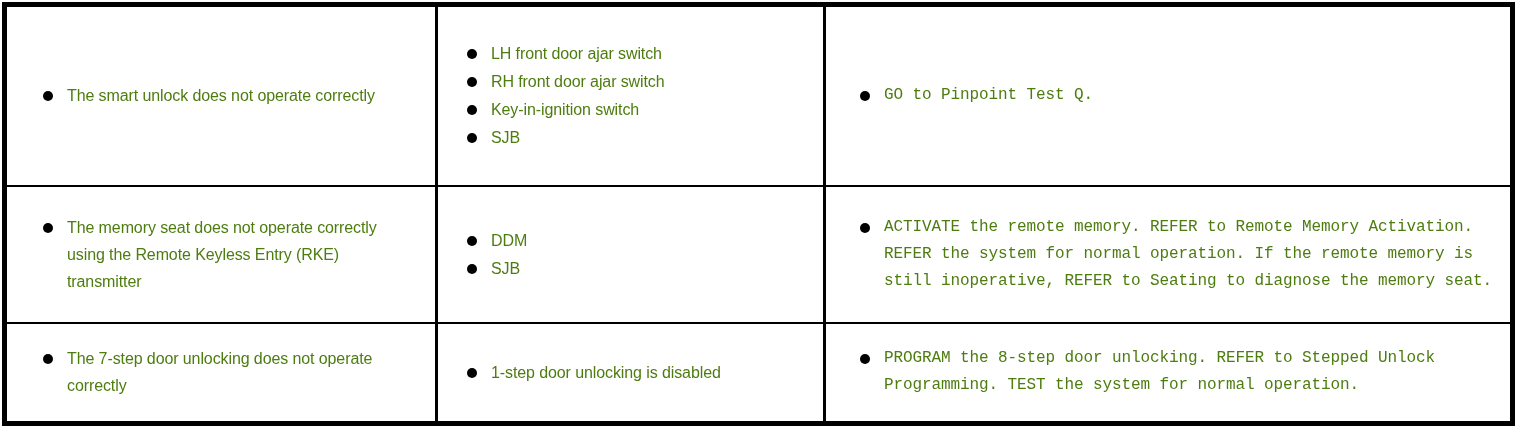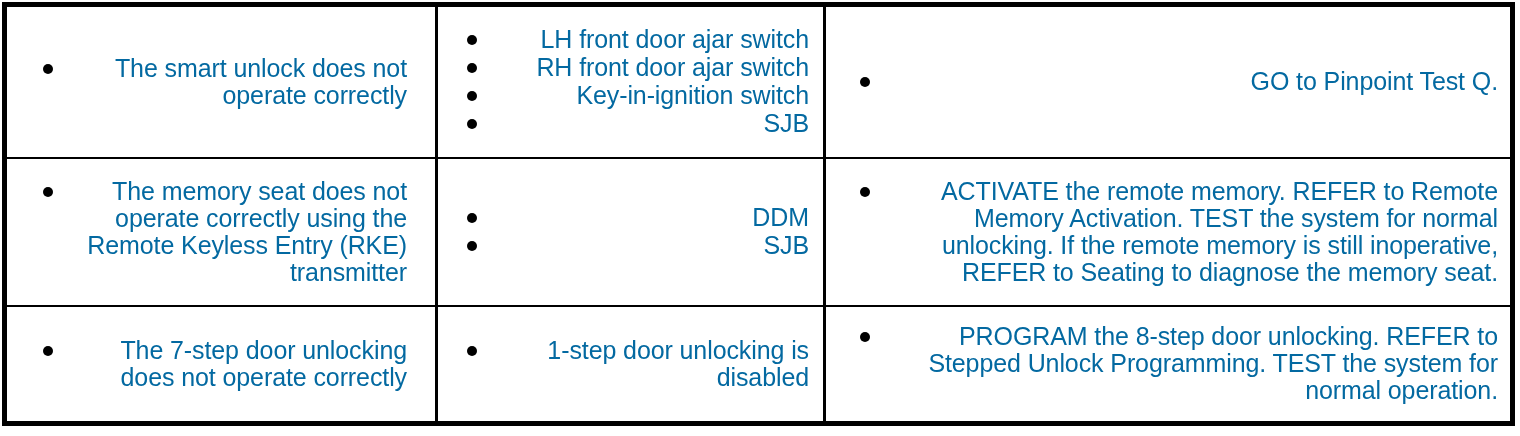--- a/index.html
+++ b/index.html
@@ -62,42 +62,41 @@
   ul.bullets {
     list-style: none;
     margin: 0;
     padding: 0;
   }
 
   ul.bullets > li {
     position: relative;
     margin: 0 0 1px 0;
     padding-left: 28px;
-    font-size: 25px;
+    font-size: 16px;
     line-height: 27px;
     letter-spacing: -0.1px;
-    color: #0369a1;
-    text-align: right;
+    color: #4d7c0f;
   }
 
   ul.bullets > li::before {
     content: "";
     position: absolute;
     left: 4px;
     top: 9px;
     width: 10px;
     height: 10px;
     border-radius: 50%;
     background: #000000;
   }
 
   
   .col-symptom .cell-inner { padding-left: 32px; padding-right: 28px; }
   .col-parts   .cell-inner { padding-left: 25px; padding-right: 14px; }
-  .col-action  .cell-inner { padding-left: 30px; padding-right: 12px; }
+  .col-action  .cell-inner { padding-left: 30px; padding-right: 12px; font-family: Liberation Mono, monospace; }
 </style>
 </head>
 <body>
 
 <div class="table-wrap">
   <table class="diag-table">
     <tbody>
 
       <tr>
         <td class="col-symptom">
@@ -138,21 +137,21 @@
           <div class="cell-inner">
             <ul class="bullets">
               <li>DDM</li>
               <li>SJB</li>
             </ul>
           </div>
         </td>
         <td class="col-action">
           <div class="cell-inner">
             <ul class="bullets">
-              <li>ACTIVATE the remote memory. REFER to Remote Memory Activation. TEST the system for normal unlocking. If the remote memory is still inoperative, REFER to Seating to diagnose the memory seat.</li>
+              <li>ACTIVATE the remote memory. REFER to Remote Memory Activation. REFER the system for normal operation. If the remote memory is still inoperative, REFER to Seating to diagnose the memory seat.</li>
             </ul>
           </div>
         </td>
       </tr>
 
       <tr>
         <td class="col-symptom">
           <div class="cell-inner">
             <ul class="bullets">
               <li>The 7-step door unlocking does not operate correctly</li>

